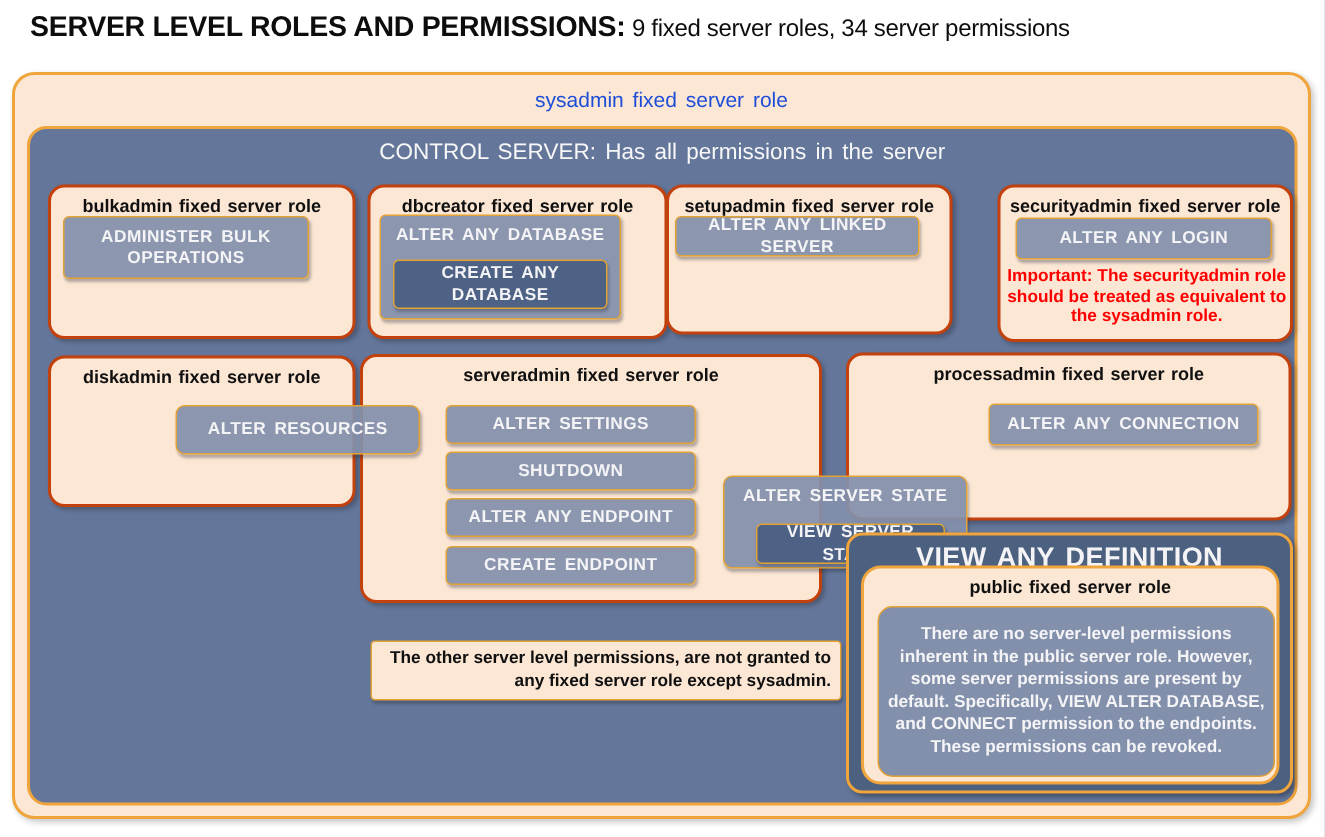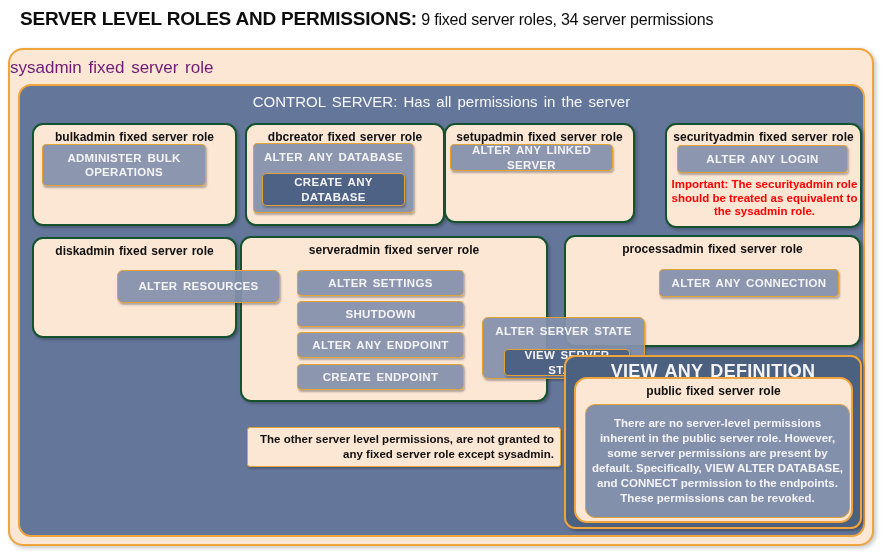--- a/index.html
+++ b/index.html
@@ -12,32 +12,32 @@
   .page-title { position:absolute; left:20px; top:8px; color:#0d0d0d; white-space:nowrap; letter-spacing:-0.2px;text-align:right; }
   .page-title .t-bold { font-size:19px; font-weight:bold; }
   .page-title .t-rest { font-size:16px; font-weight:normal; }
 
   
   .sysadmin-box {
     position:absolute; left:8px; top:48px; width:862px; height:494px;
     background:#fce6d4; border:2px solid #efa43c; border-radius:15px;
     box-shadow:2px 2px 4px rgba(90,90,90,.35);
   }
-  .sysadmin-label { position:absolute; top:8px; left:0; width:100%; 
-    font-size:17px; color:#701a75; word-spacing:2px; }
+  .sysadmin-label { position:absolute; top:8px; left:0; width:100%; text-align:center;
+    font-size:14px; color:#1d4ed8; word-spacing:2px; }
   .control-box {
     position:absolute; left:18px; top:84px; width:843px; height:449px;
     background:#64779b; border:2px solid #efa43c; border-radius:13px;
   }
   .control-label { position:absolute; top:7px; left:0; width:100%; text-align:center;
     font-size:15px; color:#f7f7f7; word-spacing:2px; }
 
   
   .role-box {
-    position:absolute; background:#fce6d4; border:2px solid #14532d; border-radius:11px;
+    position:absolute; background:#fce6d4; border:2px solid #c2410c; border-radius:11px;
     box-shadow:2px 2px 3px rgba(50,55,70,.45);
   }
   .role-title { position:absolute; top:5px; left:0; width:100%; text-align:center;
     font-size:12px; font-weight:bold; color:#101010; word-spacing:1px; }
 
   
   .perm {
     position:absolute; background:rgba(131,144,172,0.93); border:1.5px solid #e1a236; border-radius:4px;
     color:#f4f4f6; font-weight:bold; font-size:11.5px; letter-spacing:.3px; word-spacing:2px;
     display:flex; align-items:center; justify-content:center; text-align:center;

